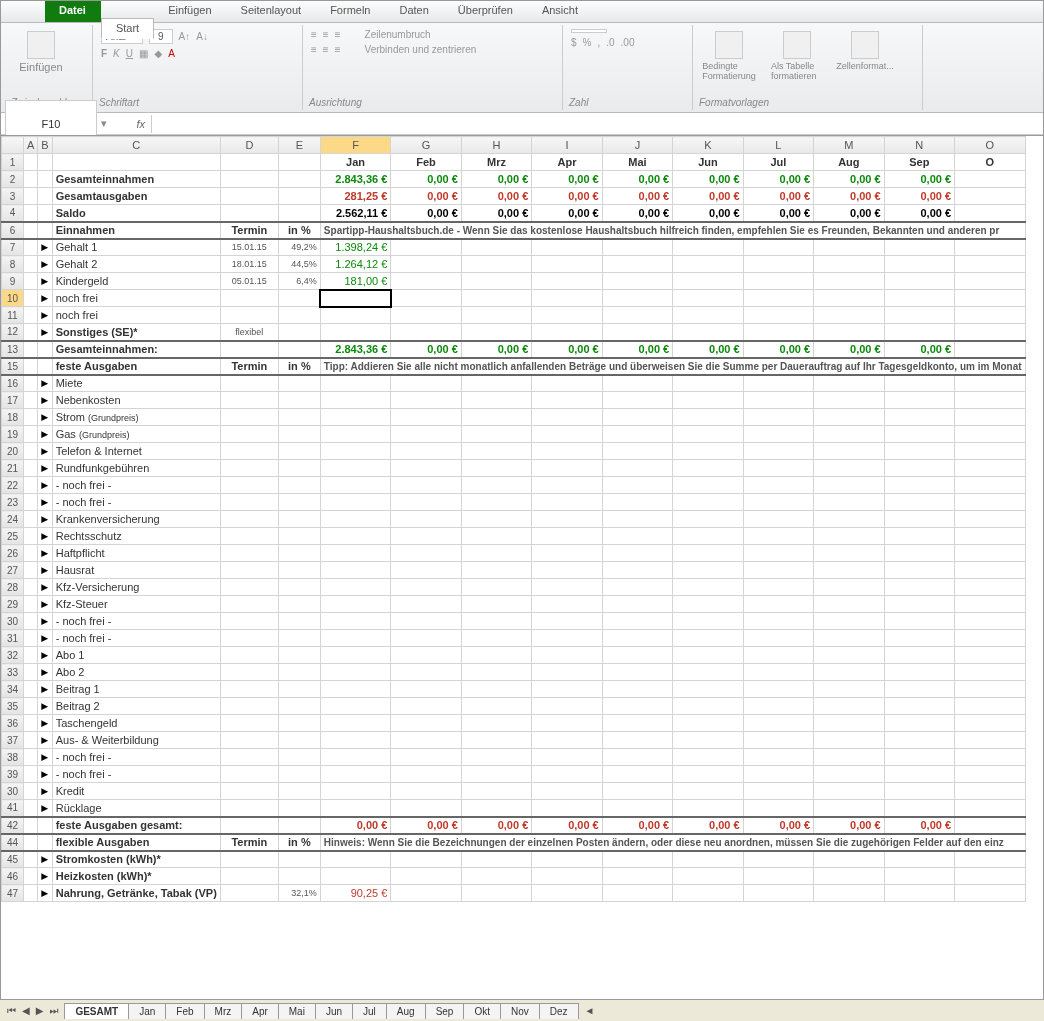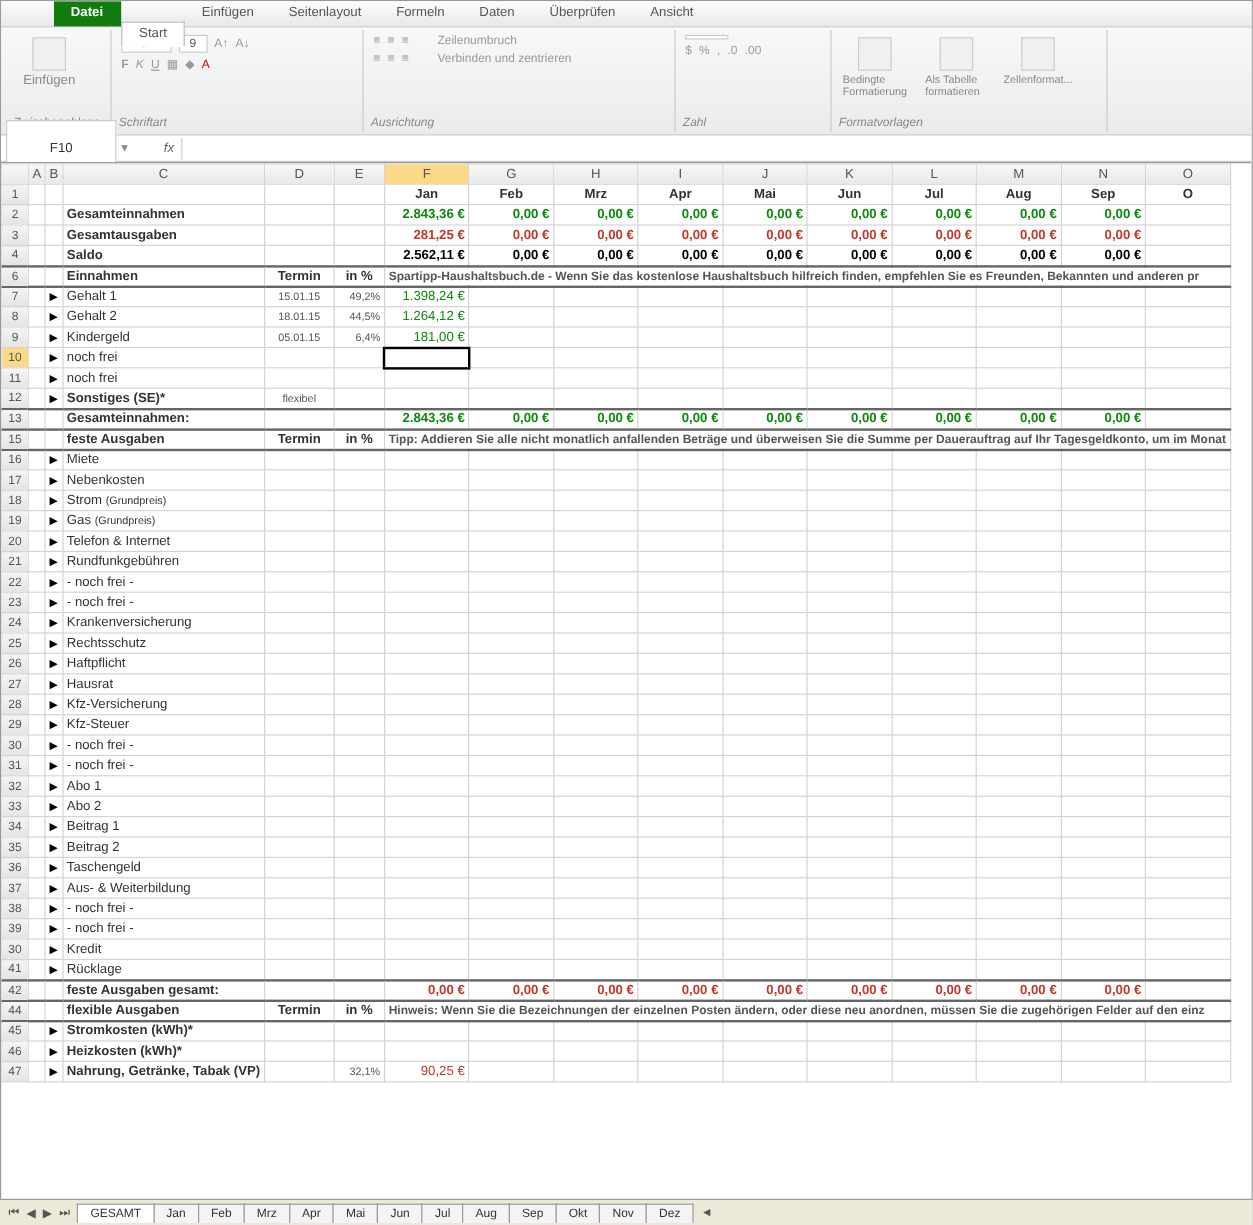--- a/index.html
+++ b/index.html
@@ -43,21 +43,21 @@
 .mini{font-size:9px;color:#555;}
 .center{text-align:center;}
 .right{text-align:right;}
 .tip{font-size:10px;color:#555;}
 .sel-cell{outline:2px solid #000;outline-offset:-1px;}
 .colh.sel{background:#fbd986;}
 .sheet-tabs{position:absolute;bottom:0;left:0;right:0;height:22px;background:#ece9d8;display:flex;align-items:center;border-top:1px solid #999;font-size:10px;}
 .nav-btns{display:flex;padding:0 4px;}
 .nav-btns span{padding:0 3px;color:#555;cursor:pointer;}
 .sheet-tab{padding:2px 10px;border:1px solid #999;border-bottom:none;background:#f4f4f4;margin-left:-1px;cursor:pointer;}
-.sheet-tab.active{background:#fff;font-weight:normal;}
+.sheet-tab.active{background:#fff;font-weight:bold;}
 .small-note{font-size:9px;}
 </style>
 </head>
 <body>
 
 <div class="ribbon-tabs">
   <div class="ribbon-tab file">Datei</div>
   <div class="ribbon-tab active">Start</div>
   <div class="ribbon-tab">Einfügen</div>
   <div class="ribbon-tab">Seitenlayout</div>

